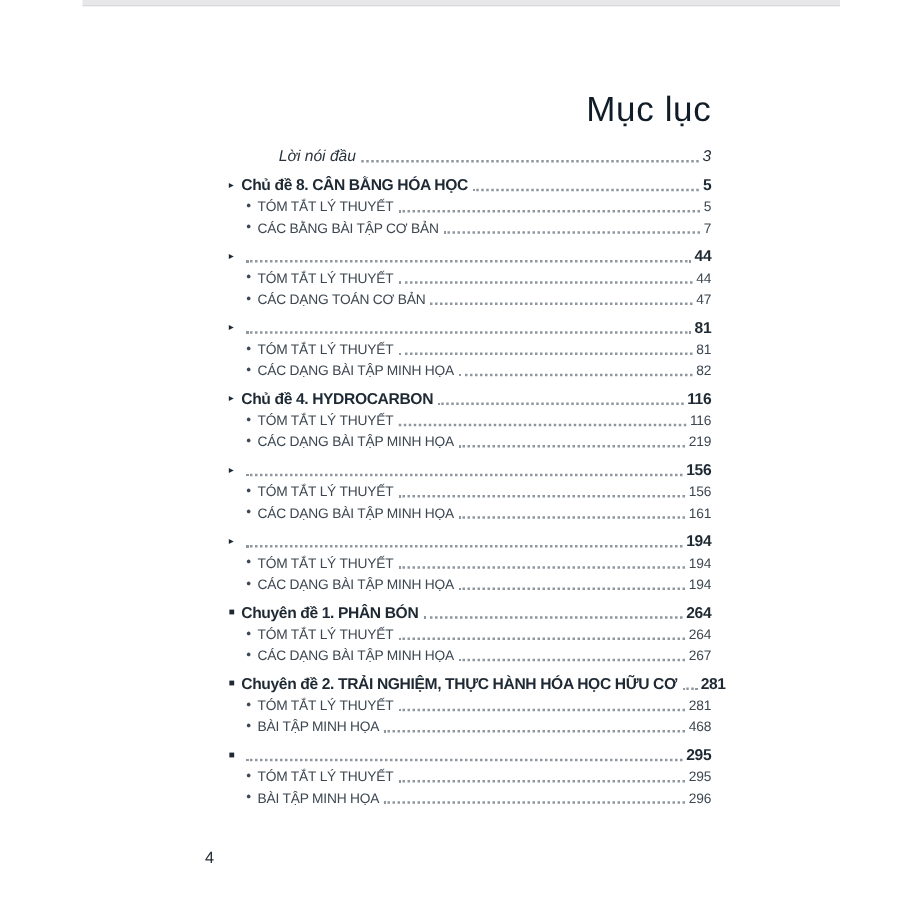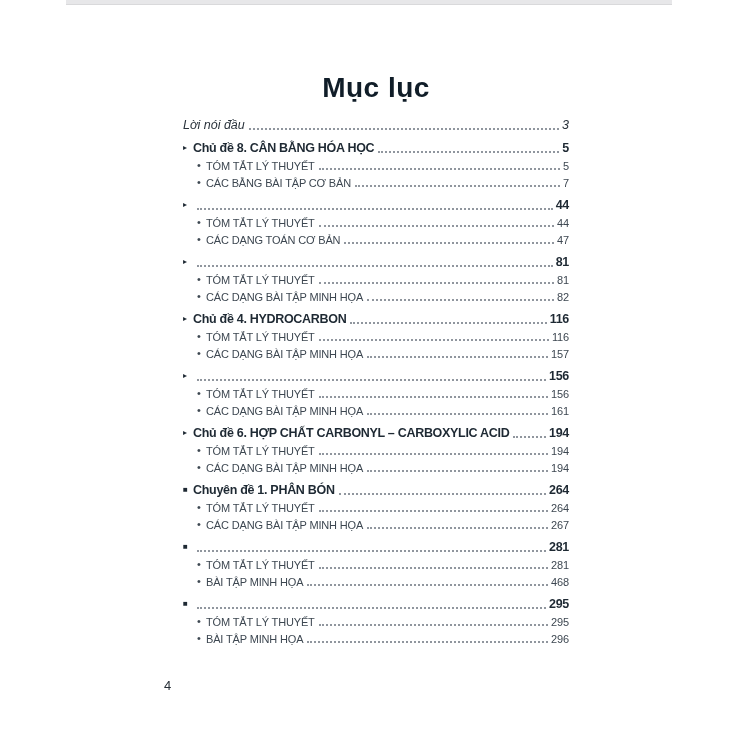--- a/index.html
+++ b/index.html
@@ -10,39 +10,39 @@
     color:#1e2933;
   }
   .top-strip{
     position:absolute;left:66px;top:0;width:606px;height:4px;
     background:#e7e7e9;border-bottom:1px solid #d9d9db;
   }
   .toc{
     position:absolute;left:183px;top:72px;width:386px;
   }
   .page-title{
-    text-align:center;
-    font-size:28px;line-height:32px;font-weight:bold;
+    text-align:right;
+    font-size:28px;line-height:32px;font-weight:normal;
     letter-spacing:.5px;color:#101d28;
     margin:0 0 12px 0;
   }
   .row{
     display:flex;align-items:center;height:17px;
     font-size:11px;letter-spacing:-.15px;color:#3d4751;
     white-space:nowrap;
   }
   .row .leader{
     flex:1;min-width:12px;height:0;
     border-bottom:2px dotted #90969e;
     align-self:flex-end;margin:0 3px 4px 4px;
   }
   .row .pg{flex:none;text-align:right;}
   .preface-row{
     height:18px;font-size:12.5px;color:#2a333c;
-    font-style:italic;letter-spacing:0;
+    font-style:italic;letter-spacing:0;margin-left:40px;
   }
   .group{margin-top:5px;}
   .row.head{
     height:18px;font-size:12.5px;font-weight:bold;
     color:#1e2933;letter-spacing:-.3px;
   }
   .bullet{flex:none;display:inline-block;}
   .head .bullet{width:10px;font-size:8px;line-height:1;color:#1e2933;}
   .row.sub{padding-left:14px;}
   .sub .bullet{width:9px;font-size:11px;line-height:1;color:#3d4751;}
@@ -141,21 +141,21 @@
   <div class="row sub">
       <span class="bullet">•</span>
       <span class="s-label">TÓM TẮT LÝ THUYẾT</span>
       <span class="leader"></span>
       <span class="pg s-page">116</span>
     </div>
         <div class="row sub">
       <span class="bullet">•</span>
       <span class="s-label">CÁC DẠNG BÀI TẬP MINH HỌA</span>
       <span class="leader"></span>
-      <span class="pg s-page">157</span>
+      <span class="pg s-page">219</span>
     </div>
       </div>
 
   <div class="group">
     <div class="row head">
       <span class="bullet g-bullet">▸</span>
       <span class="leader"></span>
       <span class="pg g-page">156</span>
     </div>
 
@@ -169,21 +169,20 @@
       <span class="bullet">•</span>
       <span class="s-label">CÁC DẠNG BÀI TẬP MINH HỌA</span>
       <span class="leader"></span>
       <span class="pg s-page">161</span>
     </div>
       </div>
 
   <div class="group">
     <div class="row head">
       <span class="bullet g-bullet">▸</span>
-      <span class="g-label">Chủ đề 6. HỢP CHẤT CARBONYL – CARBOXYLIC ACID</span>
       <span class="leader"></span>
       <span class="pg g-page">194</span>
     </div>
 
   <div class="row sub">
       <span class="bullet">•</span>
       <span class="s-label">TÓM TẮT LÝ THUYẾT</span>
       <span class="leader"></span>
       <span class="pg s-page">194</span>
     </div>
@@ -213,20 +212,21 @@
       <span class="bullet">•</span>
       <span class="s-label">CÁC DẠNG BÀI TẬP MINH HỌA</span>
       <span class="leader"></span>
       <span class="pg s-page">267</span>
     </div>
       </div>
 
   <div class="group">
     <div class="row head">
       <span class="bullet g-bullet">■</span>
+      <span class="g-label">Chuyên đề 2. TRẢI NGHIỆM, THỰC HÀNH HÓA HỌC HỮU CƠ</span>
       <span class="leader"></span>
       <span class="pg g-page">281</span>
     </div>
 
   <div class="row sub">
       <span class="bullet">•</span>
       <span class="s-label">TÓM TẮT LÝ THUYẾT</span>
       <span class="leader"></span>
       <span class="pg s-page">281</span>
     </div>

